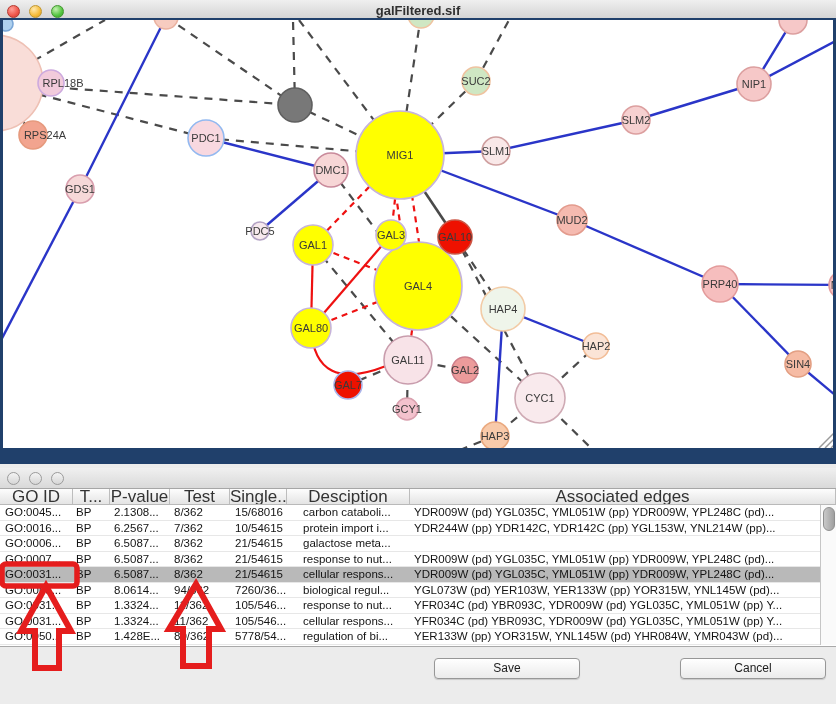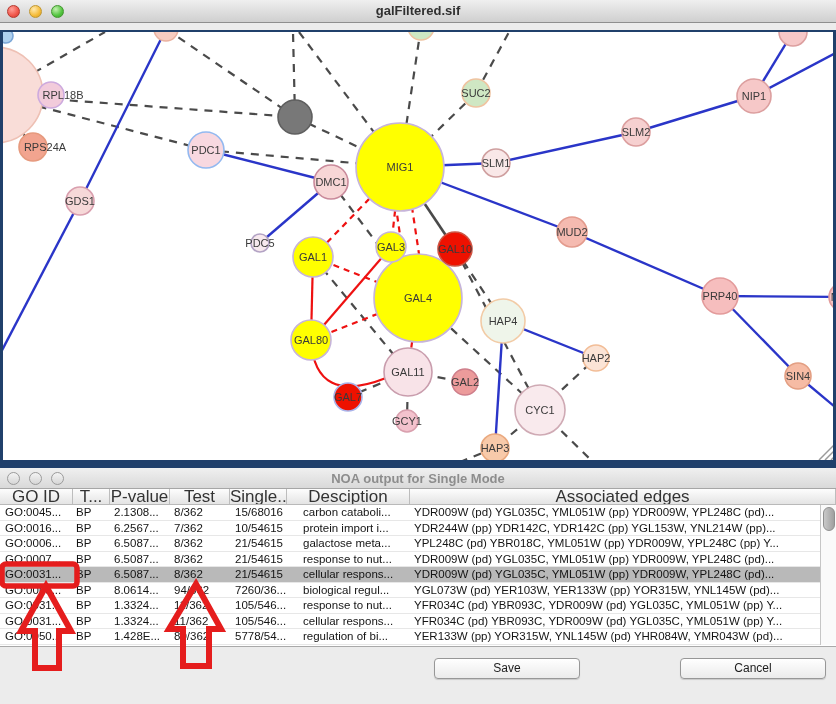--- a/index.html
+++ b/index.html
@@ -9,21 +9,21 @@
   .titlebar{position:absolute;left:0;width:836px;height:22px;
             background:linear-gradient(#efefef,#cfcfcf);border-bottom:1px solid #8e8e8e;}
   .titlebar .title{position:absolute;left:0;right:0;top:3px;text-align:center;
                    font-size:13px;font-weight:bold;color:#303030;}
   .lights{position:absolute;left:7px;top:5px;display:flex;gap:9px;}
   .light{width:13px;height:13px;border-radius:50%;box-sizing:border-box;}
   .light.red{background:radial-gradient(circle at 35% 30%,#ff9f97,#f0564a 60%,#c93a30);border:1px solid #b5382e;}
   .light.yellow{background:radial-gradient(circle at 35% 30%,#ffe9ae,#f5bb38 60%,#d09a22);border:1px solid #c09732;}
   .light.green{background:radial-gradient(circle at 35% 30%,#c4f1b0,#52c43f 60%,#3a9e2c);border:1px solid #43972f;}
   .light.hollow{background:linear-gradient(#f4f4f4,#d6d6d6);border:1px solid #9b9b9b;}
-  .graph-frame{position:absolute;left:0;top:30px;width:836px;height:446px;background:#20406b;}
+  .graph-frame{position:absolute;left:0;top:18px;width:836px;height:446px;background:#20406b;}
   .graph-canvas{position:absolute;left:3px;top:2px;width:830px;height:428px;background:#ffffff;overflow:hidden;}
   
   .table-window{position:absolute;left:0;top:468px;width:836px;height:236px;background:#ececec;}
   .tw-titlebar{position:absolute;left:0;top:0;width:836px;height:21px;
                background:linear-gradient(#f0f0f0,#d9d9d9);border-bottom:1px solid #a6a6a6;box-sizing:border-box;}
   .tw-titlebar .title{position:absolute;left:0;right:0;top:3px;text-align:center;
                       font-size:13px;font-weight:bold;color:#8d8d8d;}
   .tw-lights{position:absolute;left:7px;top:4px;display:flex;gap:9px;}
   .table-area{position:absolute;left:0;top:21px;width:836px;height:157px;background:#ffffff;
               border-bottom:1px solid #a9a9a9;box-sizing:content-box;}
@@ -188,21 +188,20 @@
     </div>
   </div>
 
   <div class="table-window">
     <div class="tw-titlebar">
       <div class="tw-lights">
         <div class="light hollow"></div>
         <div class="light hollow"></div>
         <div class="light hollow"></div>
       </div>
-      <div class="title">NOA output for Single Mode</div>
     </div>
 
     <div class="table-area">
       <div class="thead" id="thead">
           <div class="th" style="width: 73px;">GO ID</div>
           <div class="th" style="width: 37px;">T...</div>
           <div class="th" style="width: 60px;">P-value</div>
           <div class="th" style="width: 60px; text-align: center;">Test</div>
           <div class="th" style="width: 57px;">Single...</div>
           <div class="th" style="width: 123px;">Desciption</div>
@@ -227,21 +226,20 @@
             <div class="td" style="width: 123px; padding-left: 16px;">protein import i...</div>
             <div class="td" style="width: 410px; padding-left: 4px;">YDR244W (pp) YDR142C, YDR142C (pp) YGL153W, YNL214W (pp)...</div>
           </div>
           <div class="tr">
             <div class="td" style="width: 73px; padding-left: 5px;">GO:0006...</div>
             <div class="td" style="width: 37px; padding-left: 3px;">BP</div>
             <div class="td" style="width: 60px; padding-left: 4px;">6.5087...</div>
             <div class="td" style="width: 60px; padding-left: 4px;">8/362</div>
             <div class="td" style="width: 57px; padding-left: 5px;">21/54615</div>
             <div class="td" style="width: 123px; padding-left: 16px;">galactose meta...</div>
-            <div class="td" style="width: 410px; padding-left: 4px;">YPL248C (pd) YBR018C, YML051W (pp) YDR009W, YPL248C (pp) Y...</div>
           </div>
           <div class="tr">
             <div class="td" style="width: 73px; padding-left: 5px;">GO:0007...</div>
             <div class="td" style="width: 37px; padding-left: 3px;">BP</div>
             <div class="td" style="width: 60px; padding-left: 4px;">6.5087...</div>
             <div class="td" style="width: 60px; padding-left: 4px;">8/362</div>
             <div class="td" style="width: 57px; padding-left: 5px;">21/54615</div>
             <div class="td" style="width: 123px; padding-left: 16px;">response to nut...</div>
             <div class="td" style="width: 410px; padding-left: 4px;">YDR009W (pd) YGL035C, YML051W (pp) YDR009W, YPL248C (pd)...</div>
           </div>

